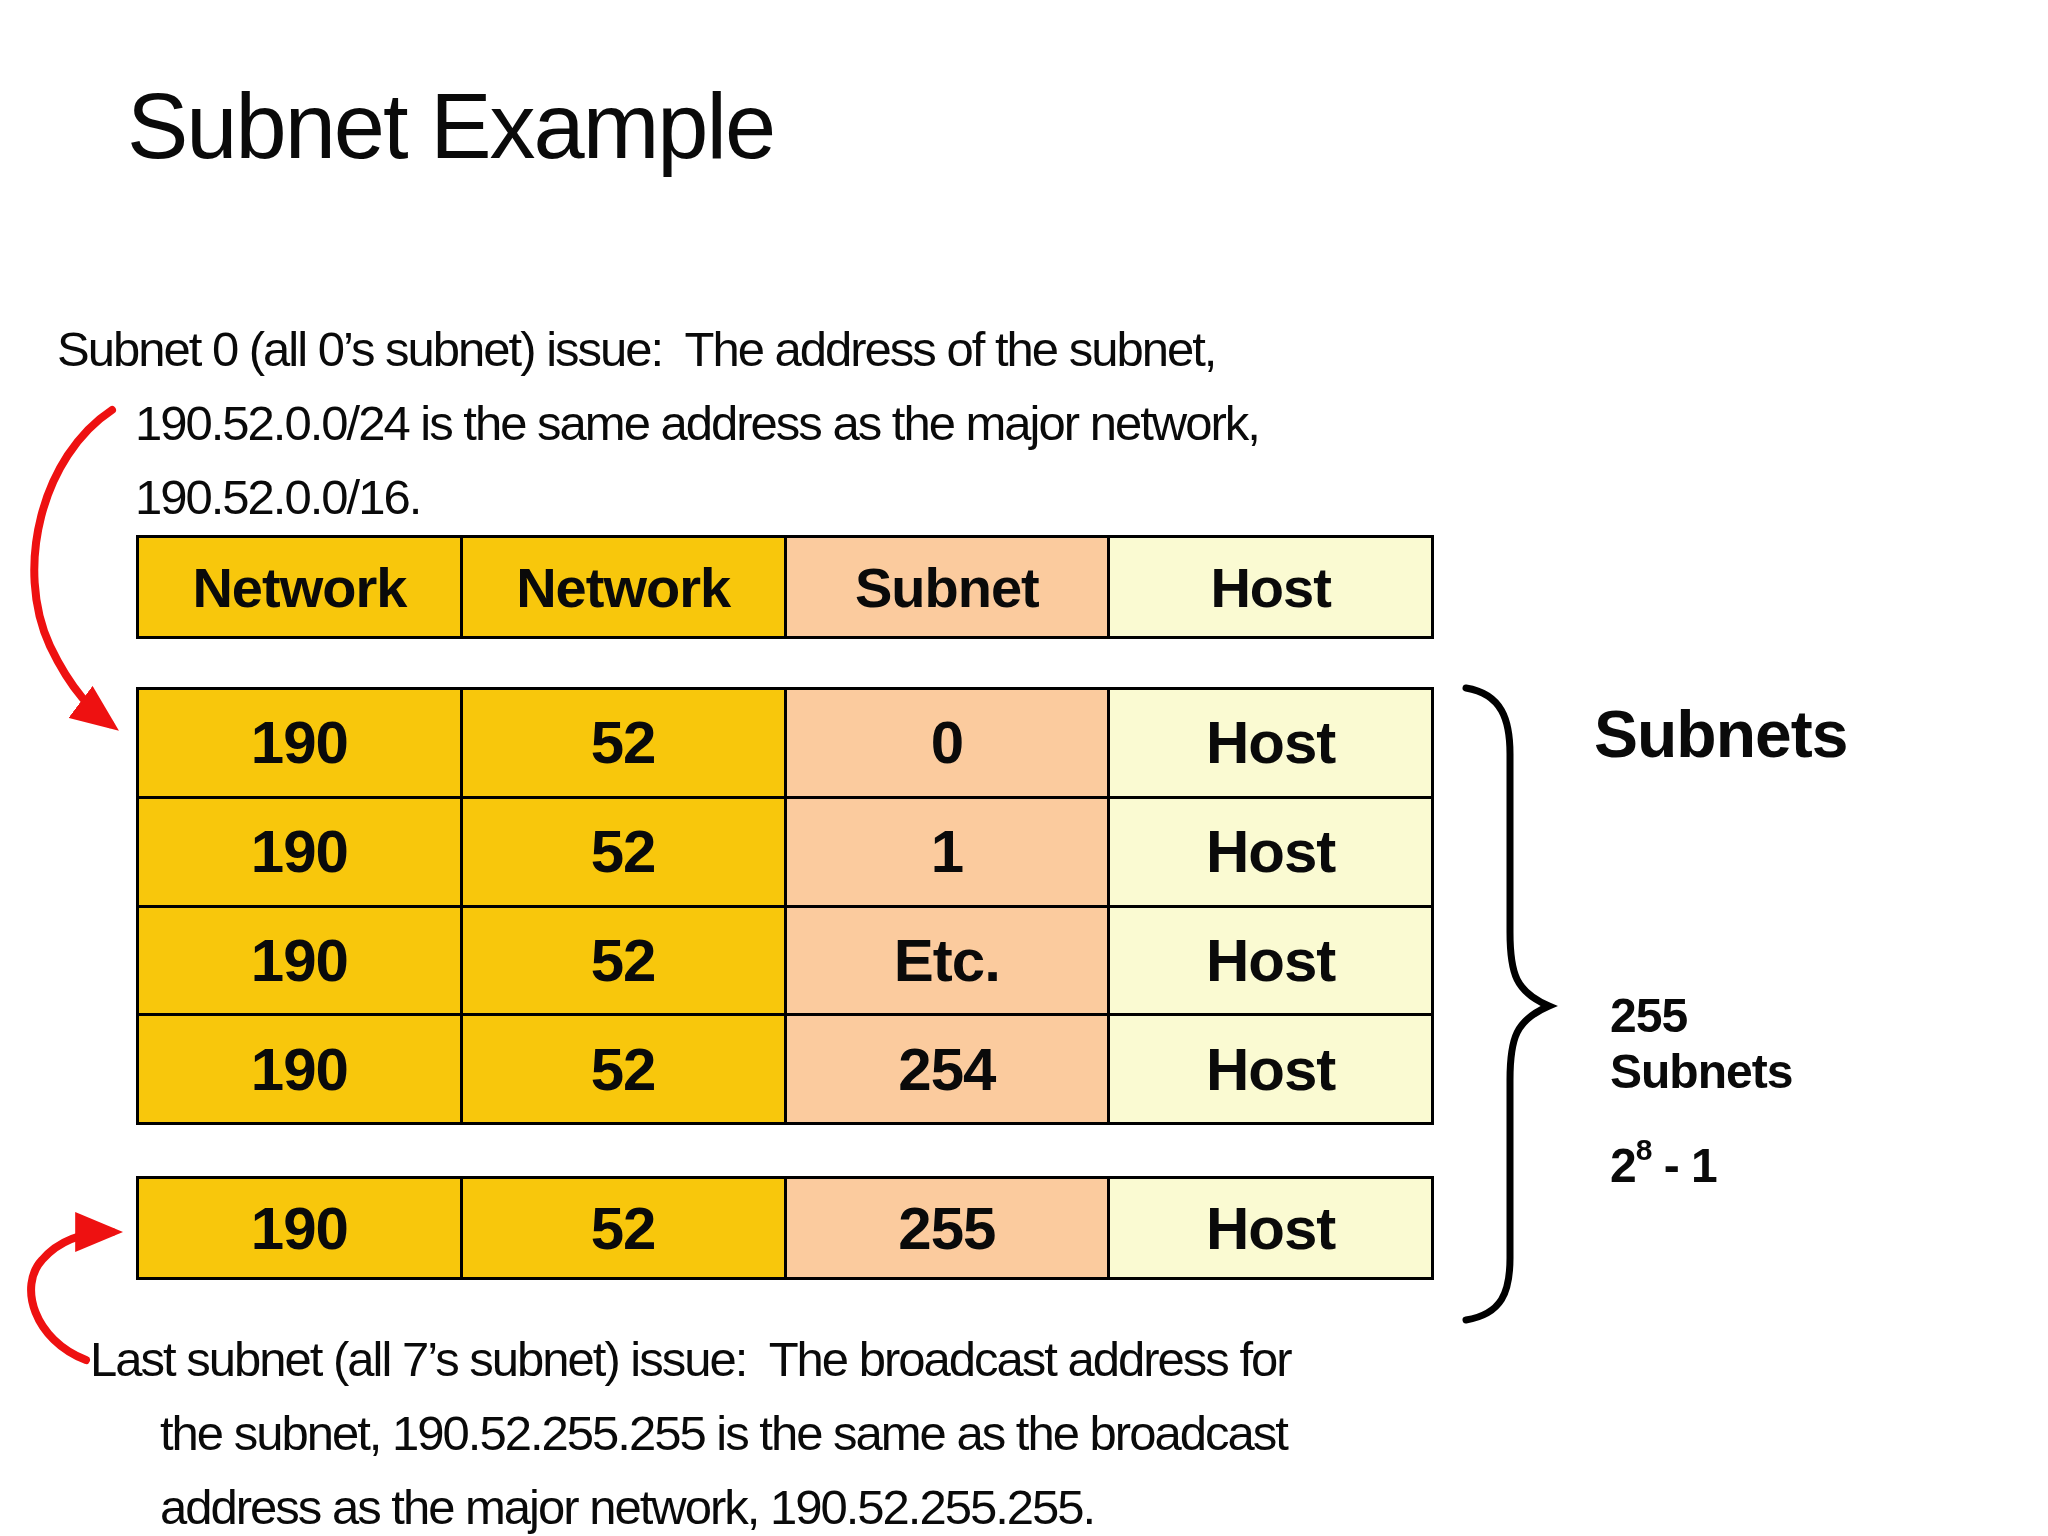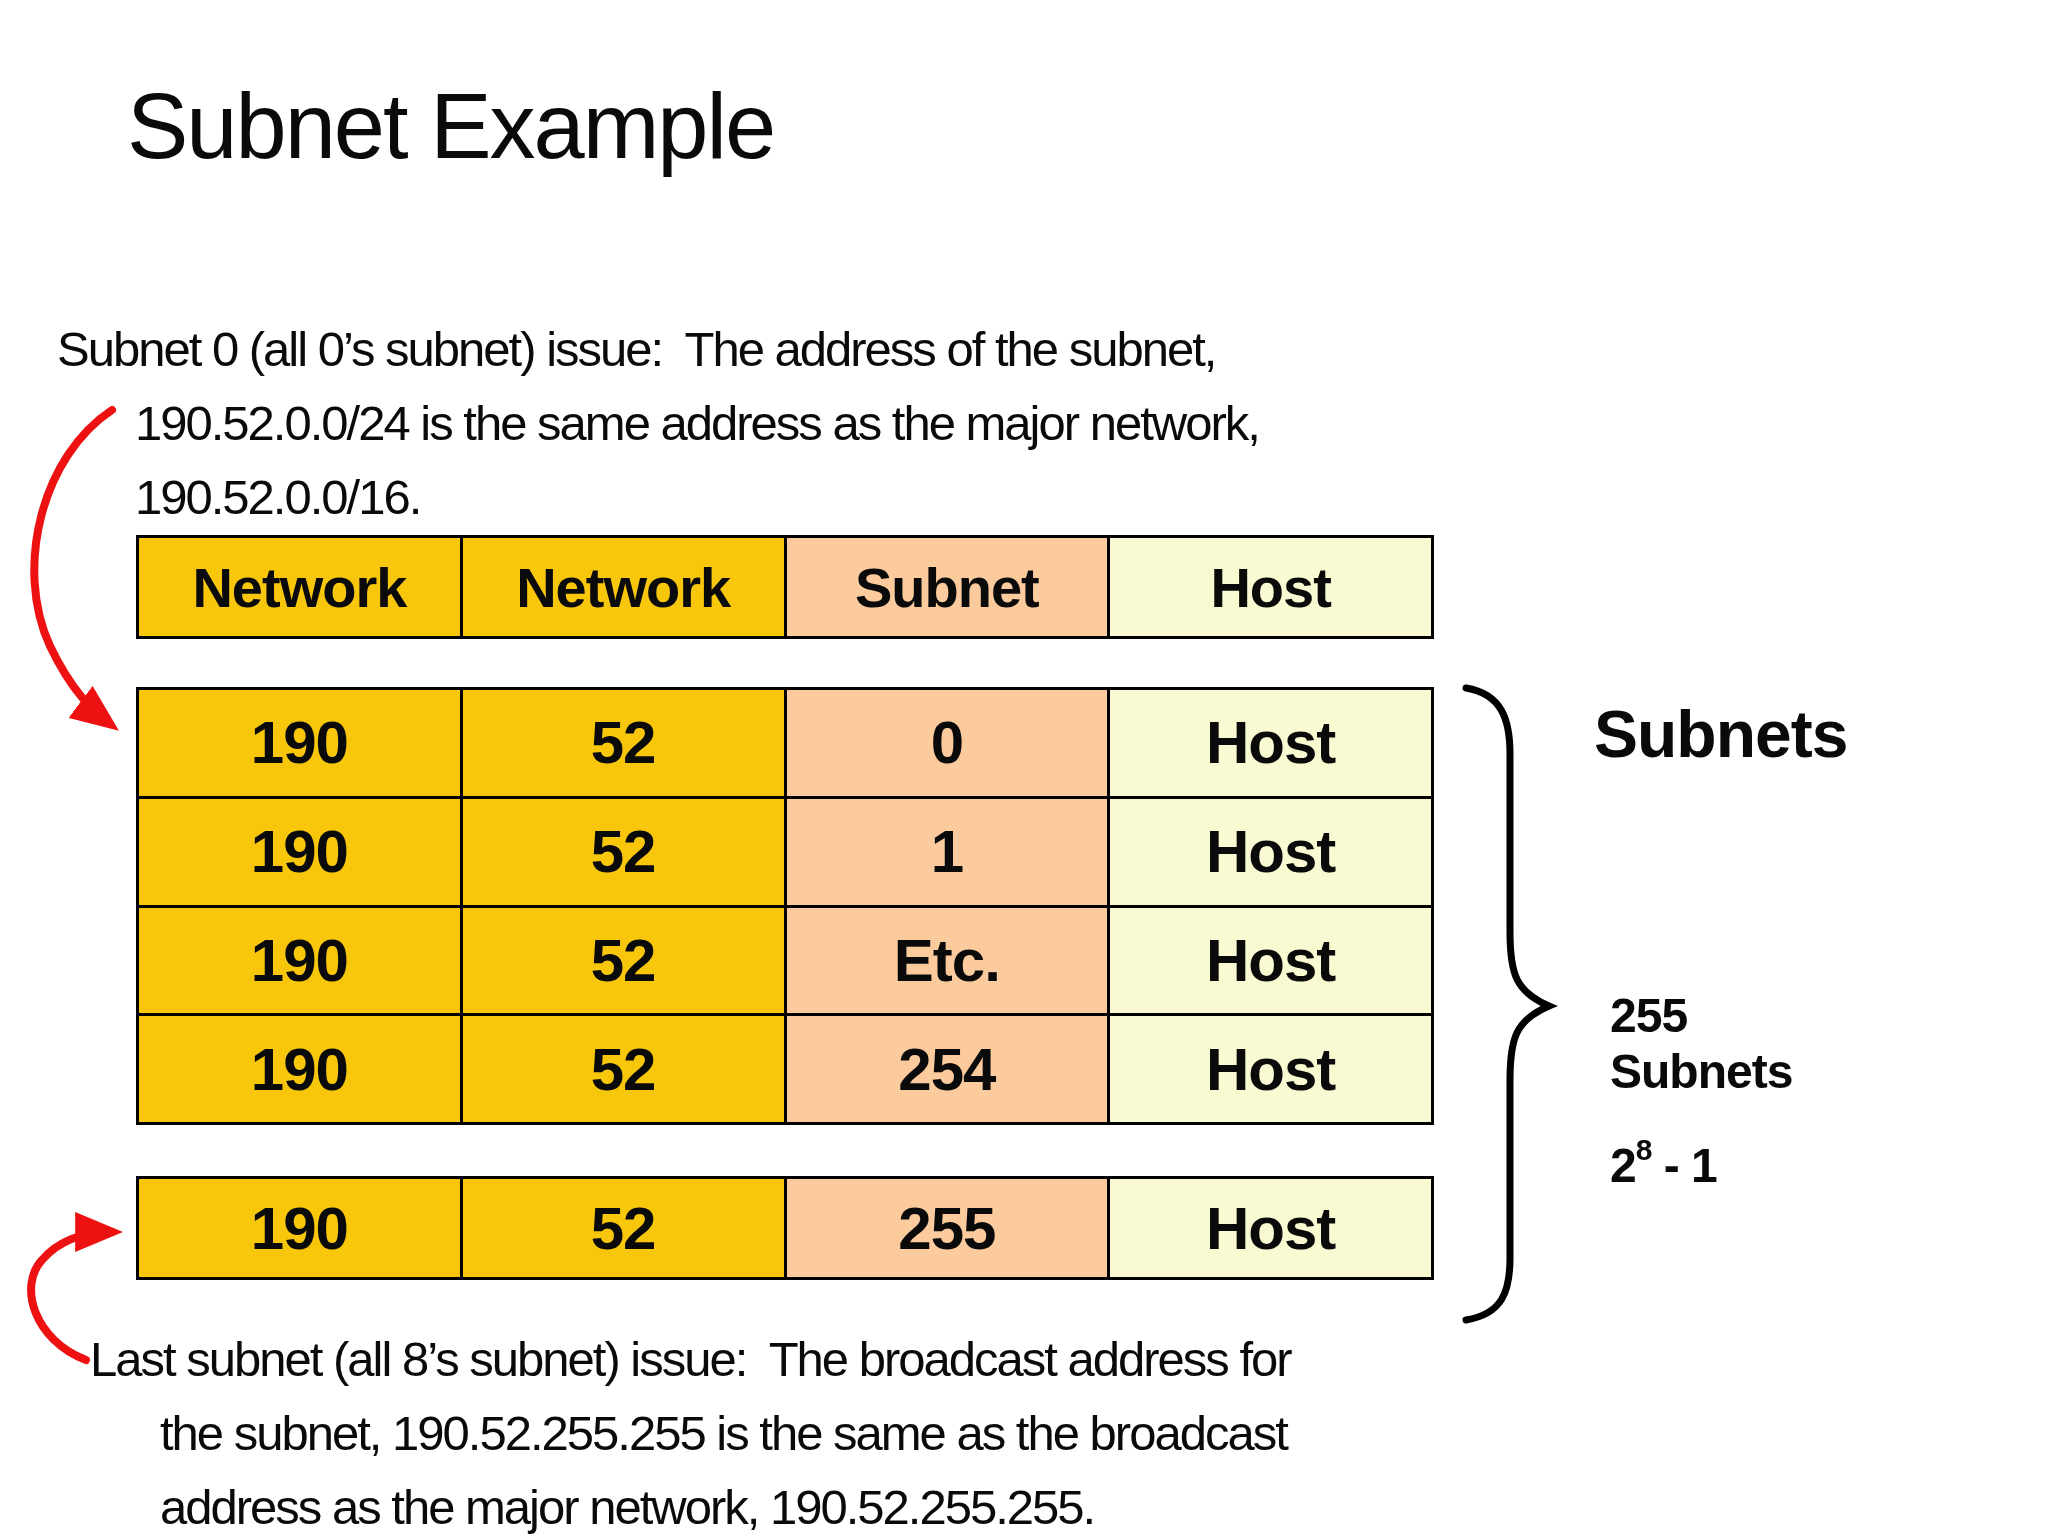--- a/index.html
+++ b/index.html
@@ -187,18 +187,18 @@
   <div class="subnets-heading">Subnets</div>
 
   <div class="subnet-count">
     <div>255</div>
     <div>Subnets</div>
   </div>
 
   <div class="formula"><span>2</span><sup>8</sup><span> - 1</span></div>
 
   <div class="para para-bottom">
-    <div class="pline">Last subnet (all 8’s subnet) issue:  The broadcast address for</div>
+    <div class="pline">Last subnet (all 7’s subnet) issue:  The broadcast address for</div>
     <div class="pline indent-bottom">the subnet, 190.52.255.255 is the same as the broadcast</div>
     <div class="pline indent-bottom">address as the major network, 190.52.255.255.</div>
   </div>
 
 </div>
 
 </body></html>

